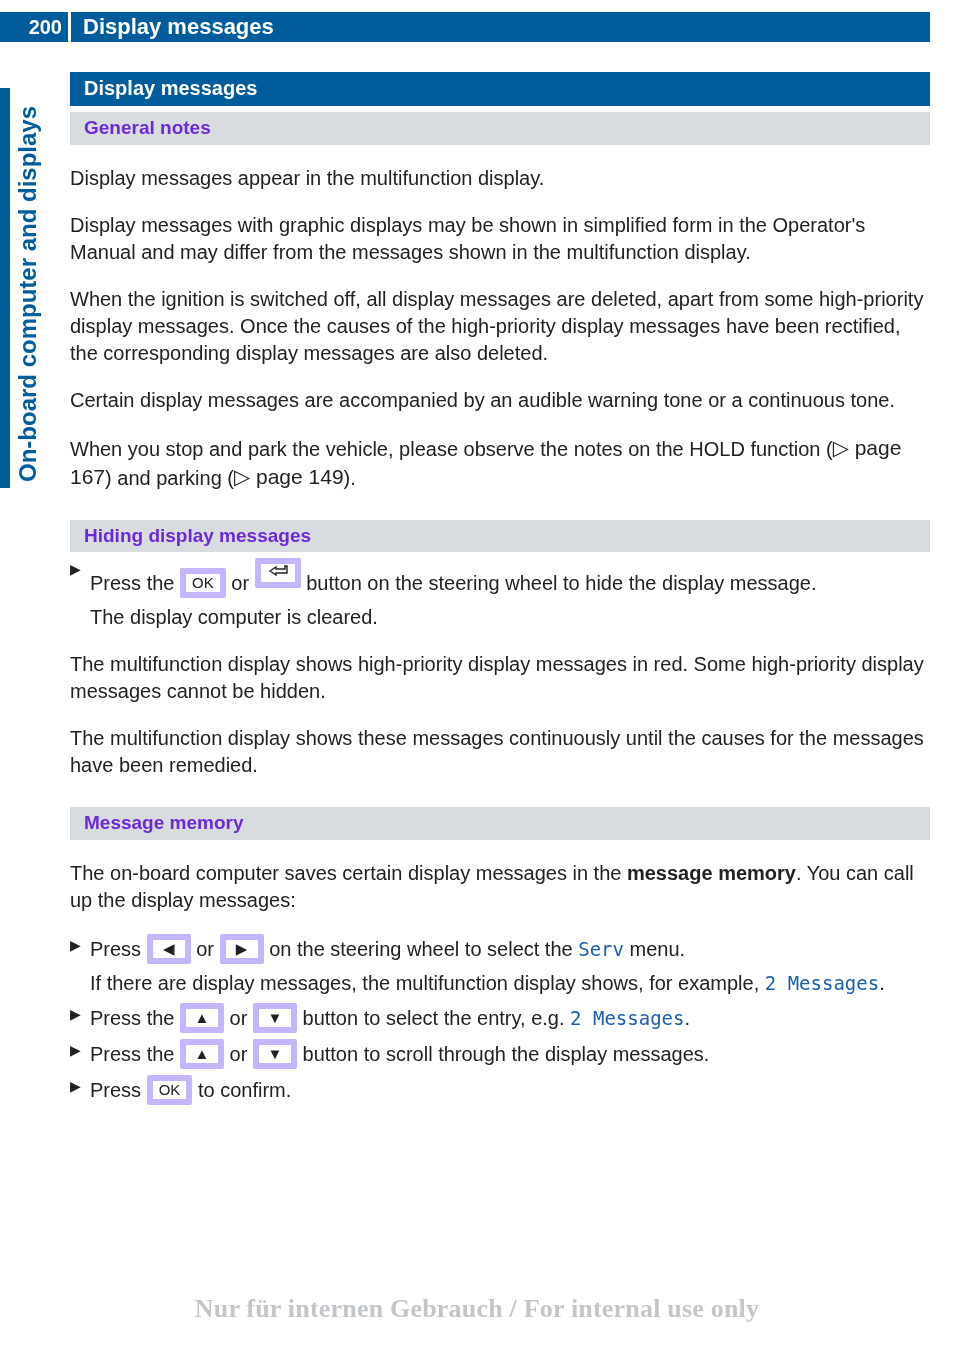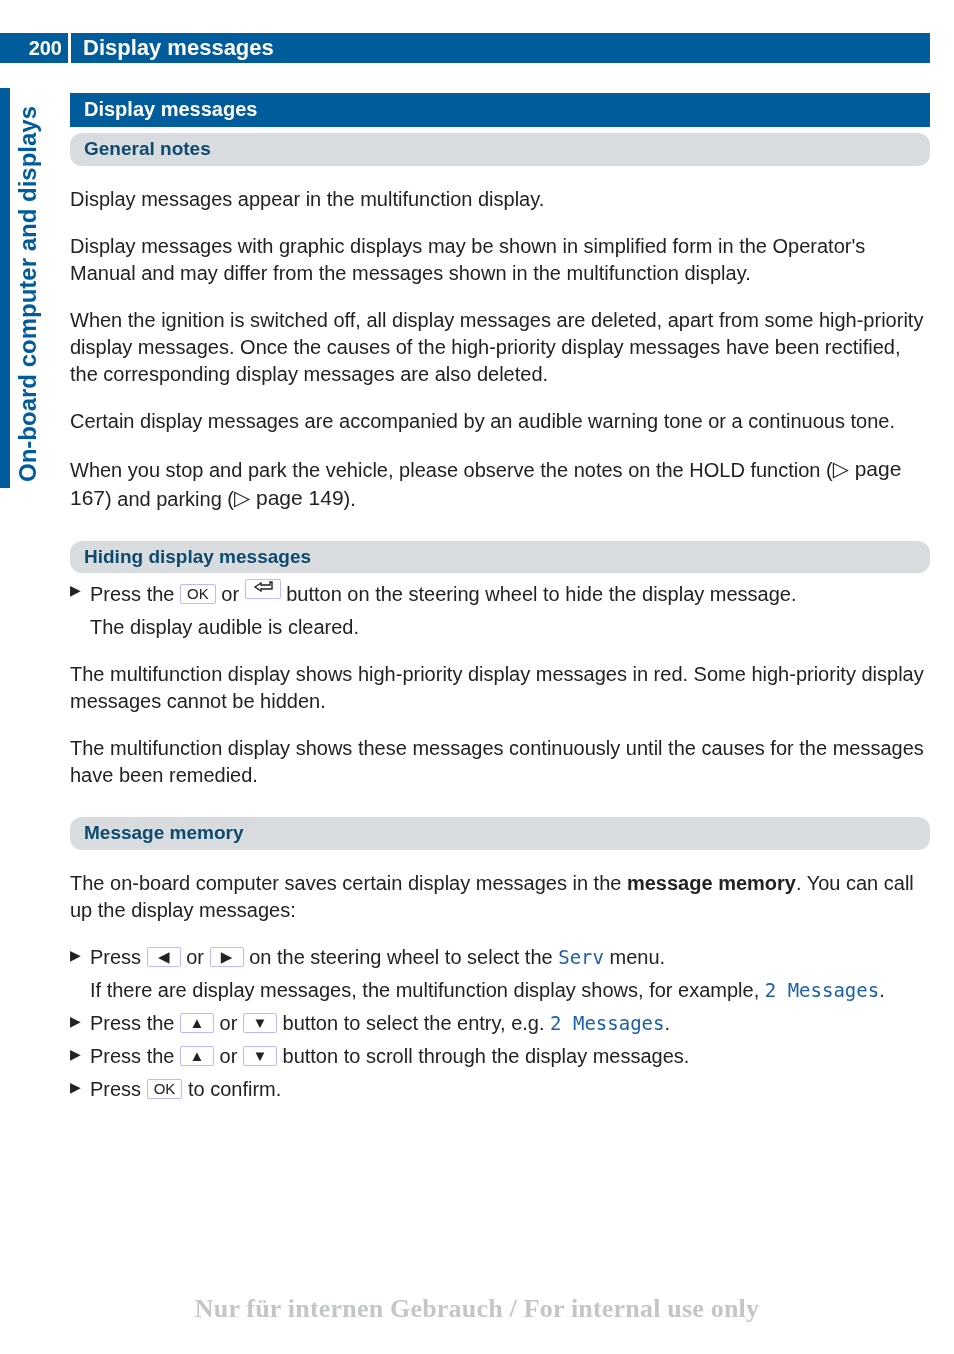--- a/index.html
+++ b/index.html
@@ -19,21 +19,21 @@
     line-height:1.35;
     position:relative;
     overflow:hidden;
   }
 
   
   .hdr{
     display:flex;
     align-items:stretch;
     height:30px;
-    margin-top:33px;
+    margin-top:12px;
   }
   .hdr .pageno{
     background:var(--blue);
     color:#fff;
     font-weight:bold;
     font-size:20px;
     width:62px;
     display:flex;
     align-items:center;
     justify-content:flex-end;
@@ -90,26 +90,25 @@
   .h1bar{
     background:var(--blue);
     color:#fff;
     font-weight:bold;
     font-size:20px;
     padding:3px 14px 4px;
     margin-top:6px;
   }
   .h2bar{
     background:var(--lightgrey);
-    color:#0c4a6e;
+    color:#6d28d9;
     font-weight:bold;
     font-size:19px;
     padding:3px 14px 4px;
     margin-top:6px;
-    border-radius:12px;
   }
 
   p{margin:20px 0;}
   .sect{margin-bottom:28px;}
 
   .step{
     position:relative;
     padding-left:20px;
     margin:6px 0;
   }
@@ -118,21 +117,21 @@
     position:absolute;
     left:0;
     top:2px;
     font-size:14px;
     color:#222;
   }
   .cont{padding-left:20px;margin:2px 0 6px;}
 
   .kbtn{
     display:inline-block;
-    border:1px solid #c4b5fd;
+    border:6px solid #c4b5fd;
     border-radius:2px;
     padding:0 6px;
     font-size:15px;
     vertical-align:2px;
     line-height:18px;
     height:18px;
     min-width:20px;
     text-align:center;
   }
   .kbtn.sym{font-family:Arial,sans-serif;}
@@ -186,21 +185,21 @@
     </p>
   </div>
 
   <div class="h2bar">Hiding display messages</div>
   <div class="sect">
     <div class="step">
       <span>Press the </span><span class="kbtn">OK</span><span> or </span><span class="kbtn sym"><svg width="22" height="14" viewBox="0 0 22 14">
             <path d="M3 7 L9 3 L9 5 L18 5 L18 2 L20 2 L20 9 L9 9 L9 11 Z" fill="none" stroke="#222" stroke-width="1.4"></path>
           </svg></span><span> button on the steering wheel to hide the display message.</span>
     </div>
-    <div class="cont">The display audible is cleared.</div>
+    <div class="cont">The display computer is cleared.</div>
     <p>The multifunction display shows high-priority display messages in red. Some high-priority display messages cannot be hidden.</p>
     <p>The multifunction display shows these messages continuously until the causes for the messages have been remedied.</p>
   </div>
 
   <div class="h2bar">Message memory</div>
   <div class="sect">
     <p>
       <span>The on-board computer saves certain display messages in the </span><b>message memory</b><span>. You can call up the display messages:</span>
     </p>
 

